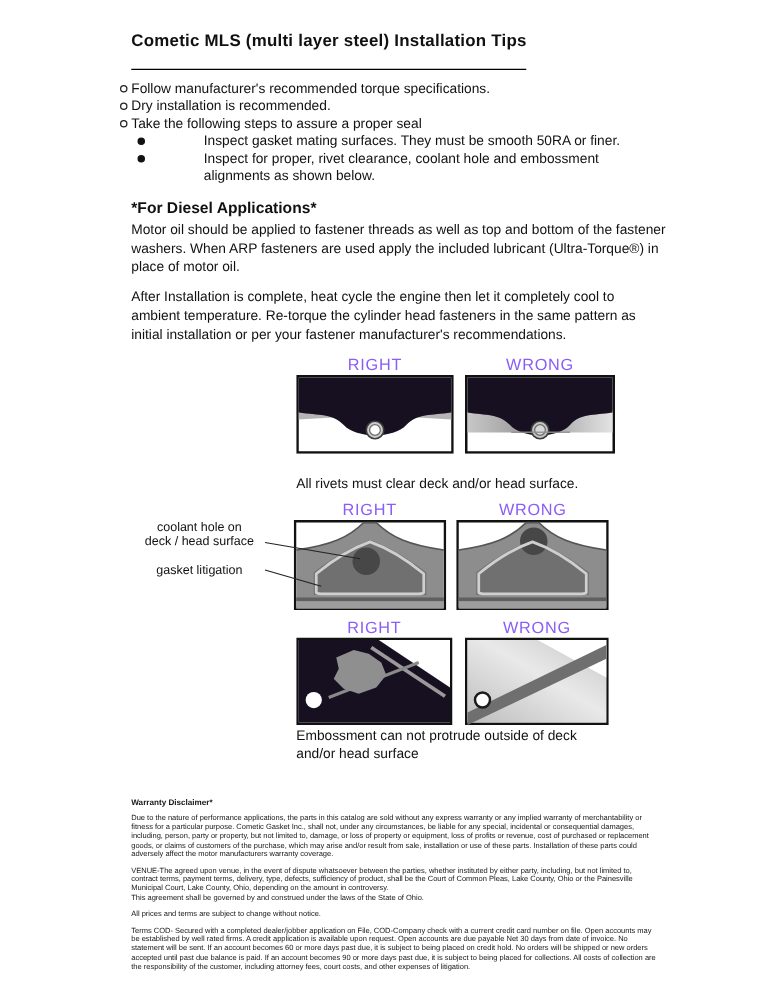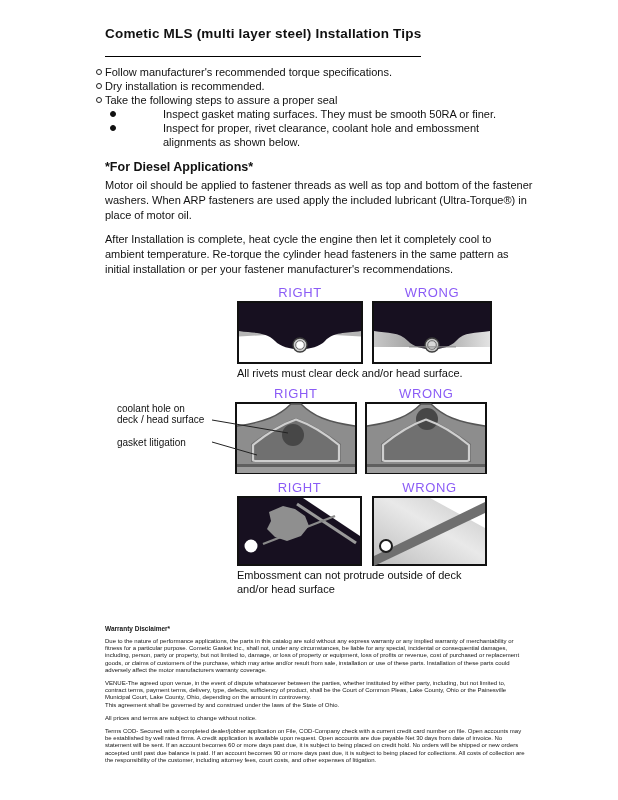--- a/index.html
+++ b/index.html
@@ -17,26 +17,26 @@
   .diesel-heading{font-size:12.5px;font-weight:bold;margin:11px 0 4px 0;}
   .para{font-size:11px;line-height:15px;margin:0 0 9px 0;width:428px;}
   .para.last{margin-bottom:13px;}
 
   
   .drow{margin-top:4px;}
   .drow1,.drow3{margin-left:132px;}
   .dlabels{display:flex;gap:9px;margin-bottom:1px;}
   .dlabel{font-size:13px;line-height:14px;text-align:center;letter-spacing:.6px;color:#8b5cf6;}
   .dpanels{display:flex;gap:9px;}
-  .dcaption{font-size:11px;line-height:14px;margin-top:2px;}
+  .dcaption{font-size:11px;line-height:14px;margin-top:17px;}
   .drow2{position:relative;margin-top:7px;}
   .drow2 .inner{margin-left:130px;width:252px;}
   .drow2 .dlabel{width:122px;}
   .drow2 .dcaption{text-align:center;width:252px;}
-  .ann{position:absolute;left:12px;width:105px;text-align:left;font-size:10px;line-height:11px;color:#111;}
+  .ann{position:absolute;left:2px;width:105px;text-align:center;font-size:10px;line-height:11px;color:#111;}
   .ann1{top:16px;}
   .ann2{top:50px;}
   .leaders{position:absolute;left:0;top:0;pointer-events:none;}
   .cap2{margin-top:2px;}
   .cap2 .l2{margin-top:0;}
 
   .warranty{margin-top:29px;width:420px;color:#161616;}
   .warranty h3{font-size:6.5px;margin:0 0 6px 0;font-weight:bold;}
   .fp{font-size:6px;line-height:7.2px;margin:0 0 6px 0;}
   .fp.tight{margin-bottom:0;}

